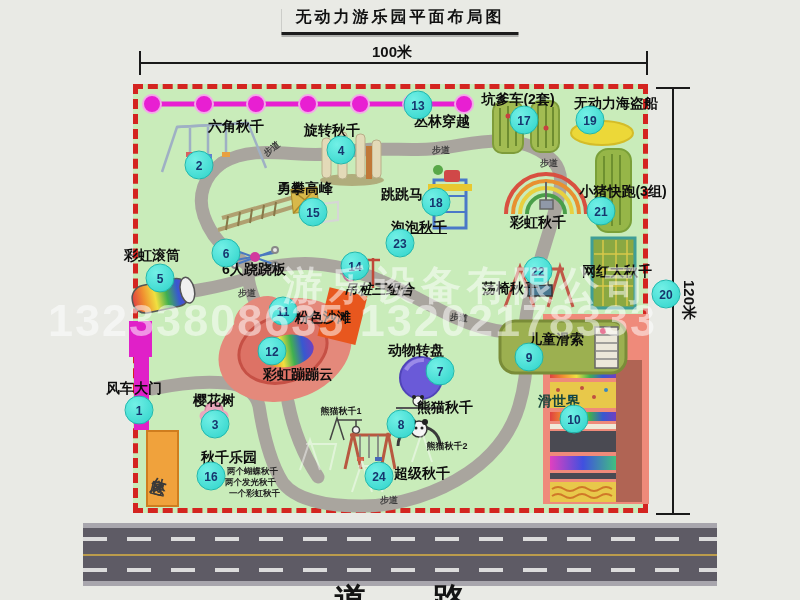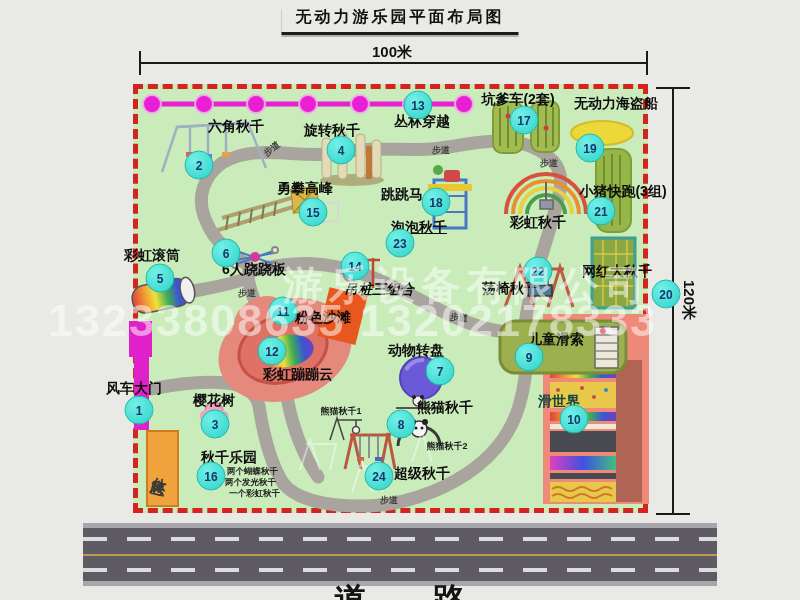--- a/index.html
+++ b/index.html
@@ -271,21 +271,21 @@
   <div class="lbl" style="left:214px;top:401px;">樱花树</div>
   <div class="lbl" style="left:332px;top:131px;">旋转秋千</div>
   <div class="lbl" style="left:152px;top:256px;">彩虹滚筒</div>
   <div class="lbl" style="left:254px;top:270px;">6人跷跷板</div>
   <div class="lbl" style="left:416px;top:351px;">动物转盘</div>
   <div class="lbl" style="left:445px;top:408px;">熊猫秋千</div>
   <div class="lbl" style="left:556px;top:340px;">儿童滑索</div>
   <div class="lbl dark-green" style="left:559px;top:402px;">滑世界</div>
   <div class="lbl" style="left:323px;top:318px;">粉色沙滩</div>
   <div class="lbl" style="left:298px;top:375px;">彩虹蹦蹦云</div>
-  <div class="lbl" style="left:422px;top:122px;">丛林穿越</div>
+  <div class="lbl" style="left:442px;top:122px;">丛林穿越</div>
   <div class="lbl" style="left:379px;top:290px;font-style:italic;">吊桩三组合</div>
   <div class="lbl" style="left:305px;top:189px;">勇攀高峰</div>
   <div class="lbl" style="left:229px;top:458px;">秋千乐园</div>
   <div class="lbl" style="left:518px;top:100px;">坑爹车(2套)</div>
   <div class="lbl" style="left:402px;top:195px;">跳跳马</div>
   <div class="lbl" style="left:616px;top:104px;">无动力海盗船</div>
   <div class="lbl" style="left:617px;top:272px;">网红大秋千</div>
   <div class="lbl" style="left:623px;top:192px;">小猪快跑(3组)</div>
   <div class="lbl" style="left:510px;top:289px;">荡椅秋千</div>
   <div class="lbl" style="left:419px;top:228px;text-decoration:underline;">泡泡秋千</div>
@@ -303,21 +303,21 @@
   <div class="badge" style="left:529px;top:357px;">9</div>
   <div class="badge" style="left:574px;top:419px;">10</div>
   <div class="badge" style="left:283px;top:311px;">11</div>
   <div class="badge" style="left:272px;top:351px;">12</div>
   <div class="badge" style="left:418px;top:105px;">13</div>
   <div class="badge" style="left:355px;top:266px;">14</div>
   <div class="badge" style="left:313px;top:212px;">15</div>
   <div class="badge" style="left:211px;top:476px;">16</div>
   <div class="badge" style="left:524px;top:120px;">17</div>
   <div class="badge" style="left:436px;top:202px;">18</div>
-  <div class="badge" style="left:590px;top:120px;margin-top:28px;">19</div>
+  <div class="badge" style="left:590px;top:120px;">19</div>
   <div class="badge" style="left:618px;top:294px;margin-left:48px;">20</div>
   <div class="badge" style="left:601px;top:211px;">21</div>
   <div class="badge" style="left:538px;top:271px;">22</div>
   <div class="badge" style="left:400px;top:243px;">23</div>
   <div class="badge" style="left:379px;top:476px;">24</div>
 
   <div class="walk" style="left:272px;top:149px;transform:translate(-50%,-50%) rotate(-38deg);">步道</div>
   <div class="walk" style="left:441px;top:150px;">步道</div>
   <div class="walk" style="left:549px;top:163px;">步道</div>
   <div class="walk" style="left:247px;top:293px;">步道</div>

